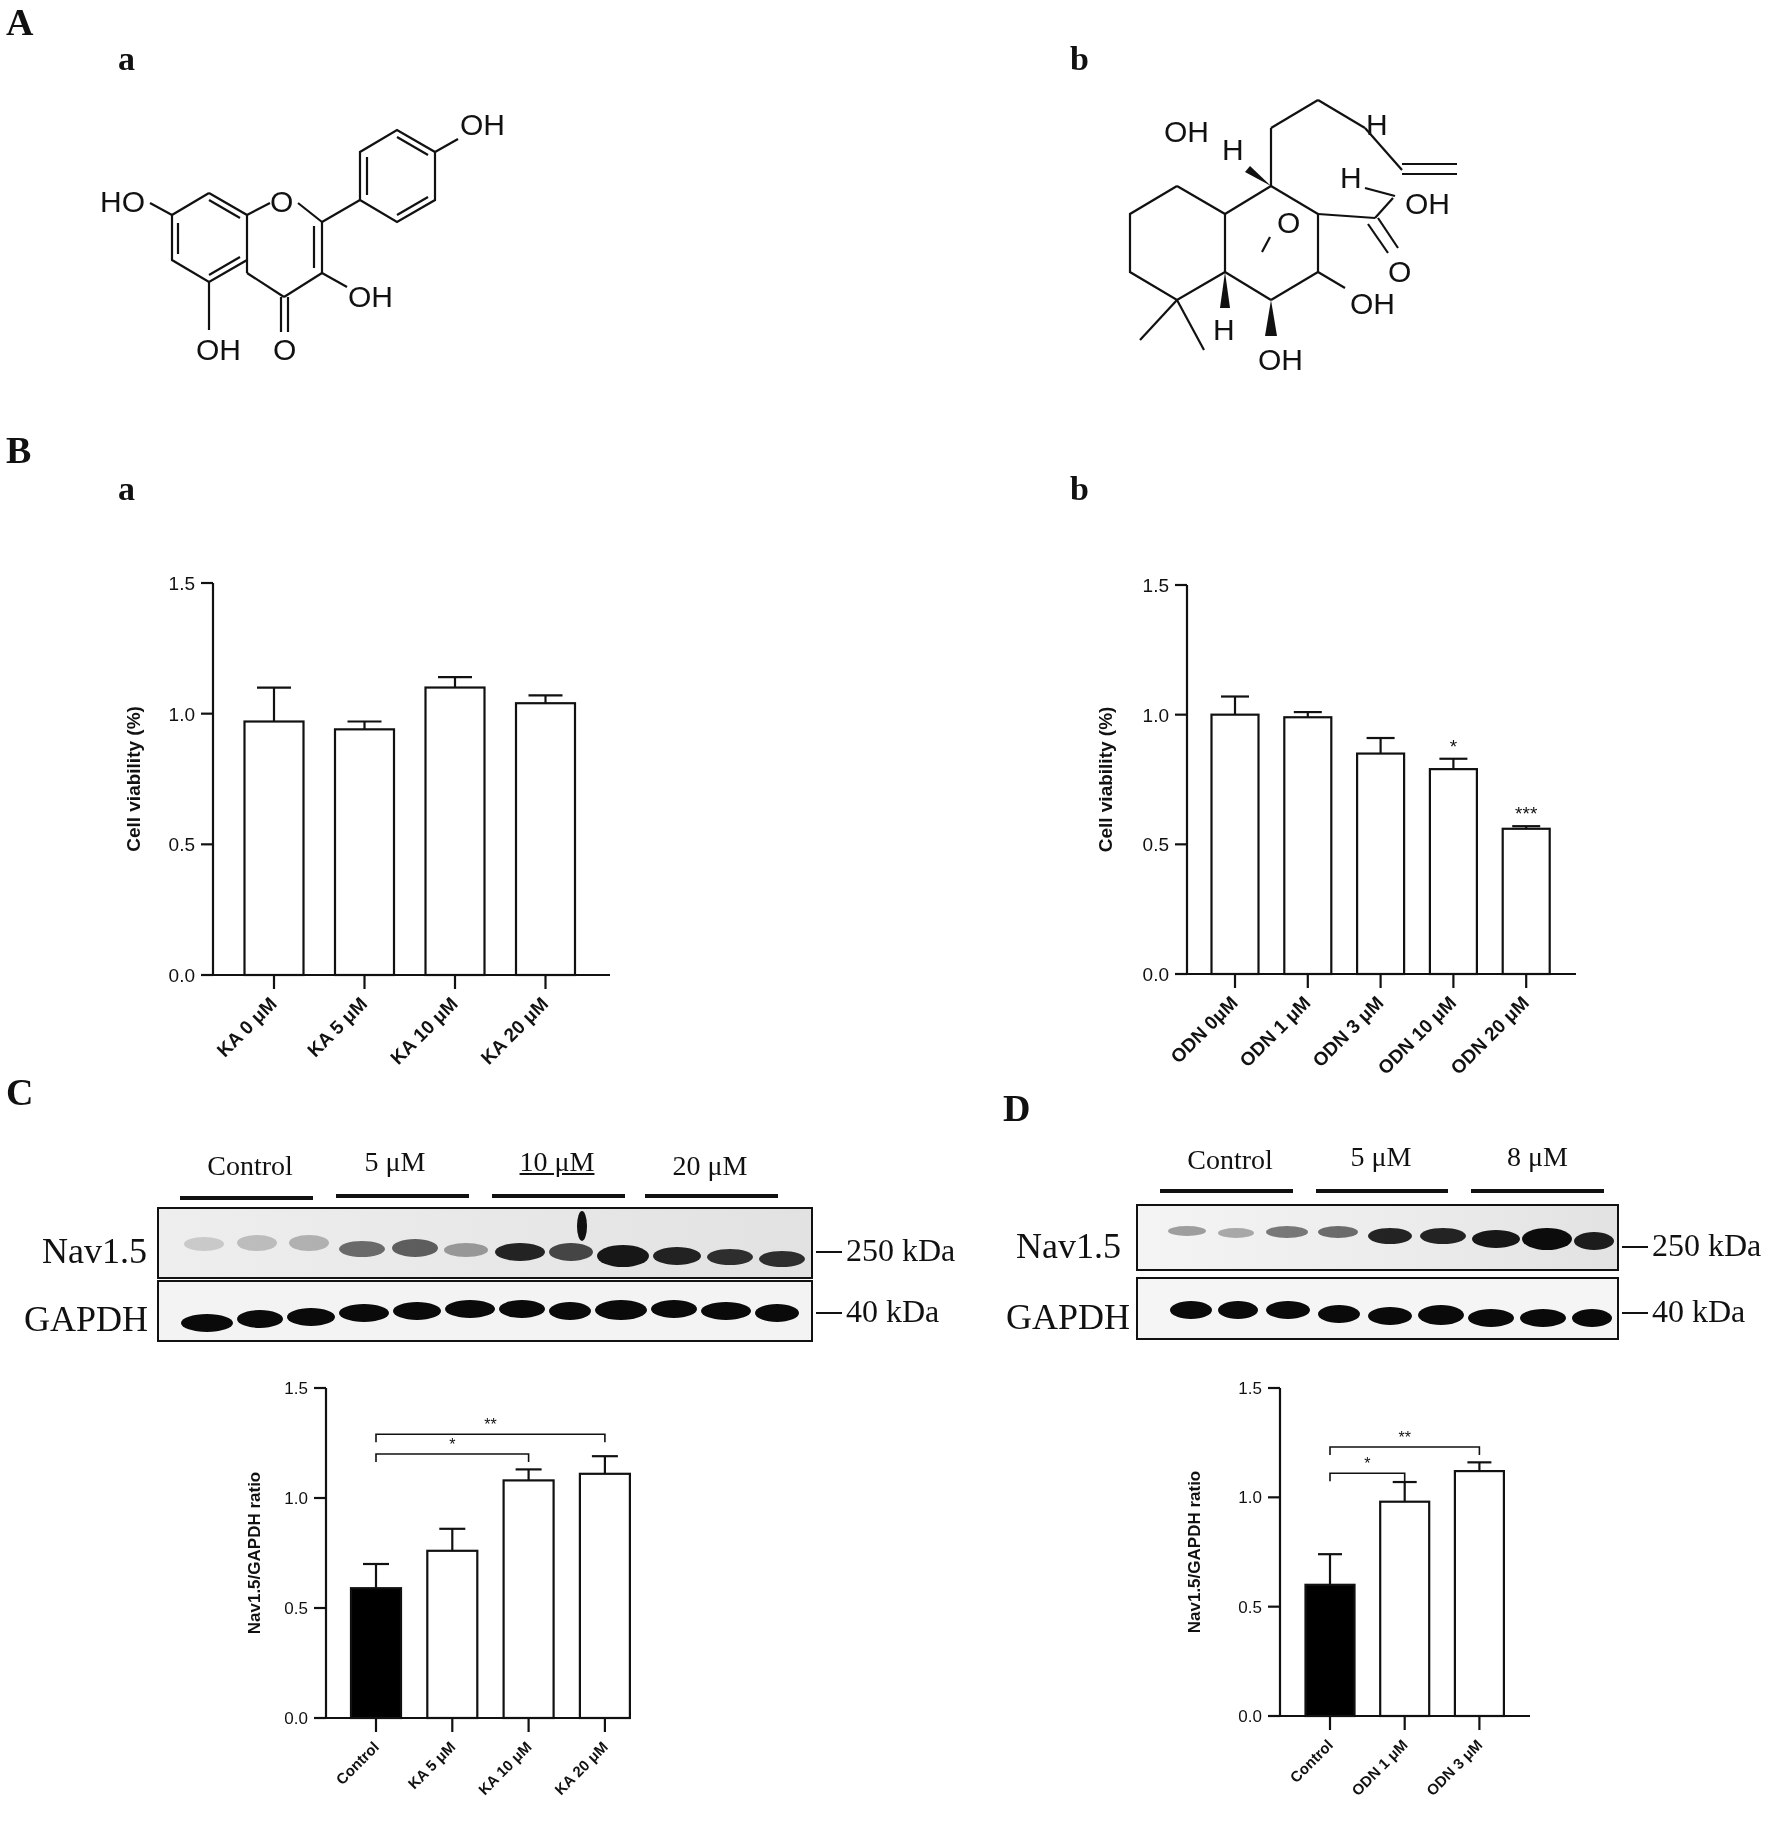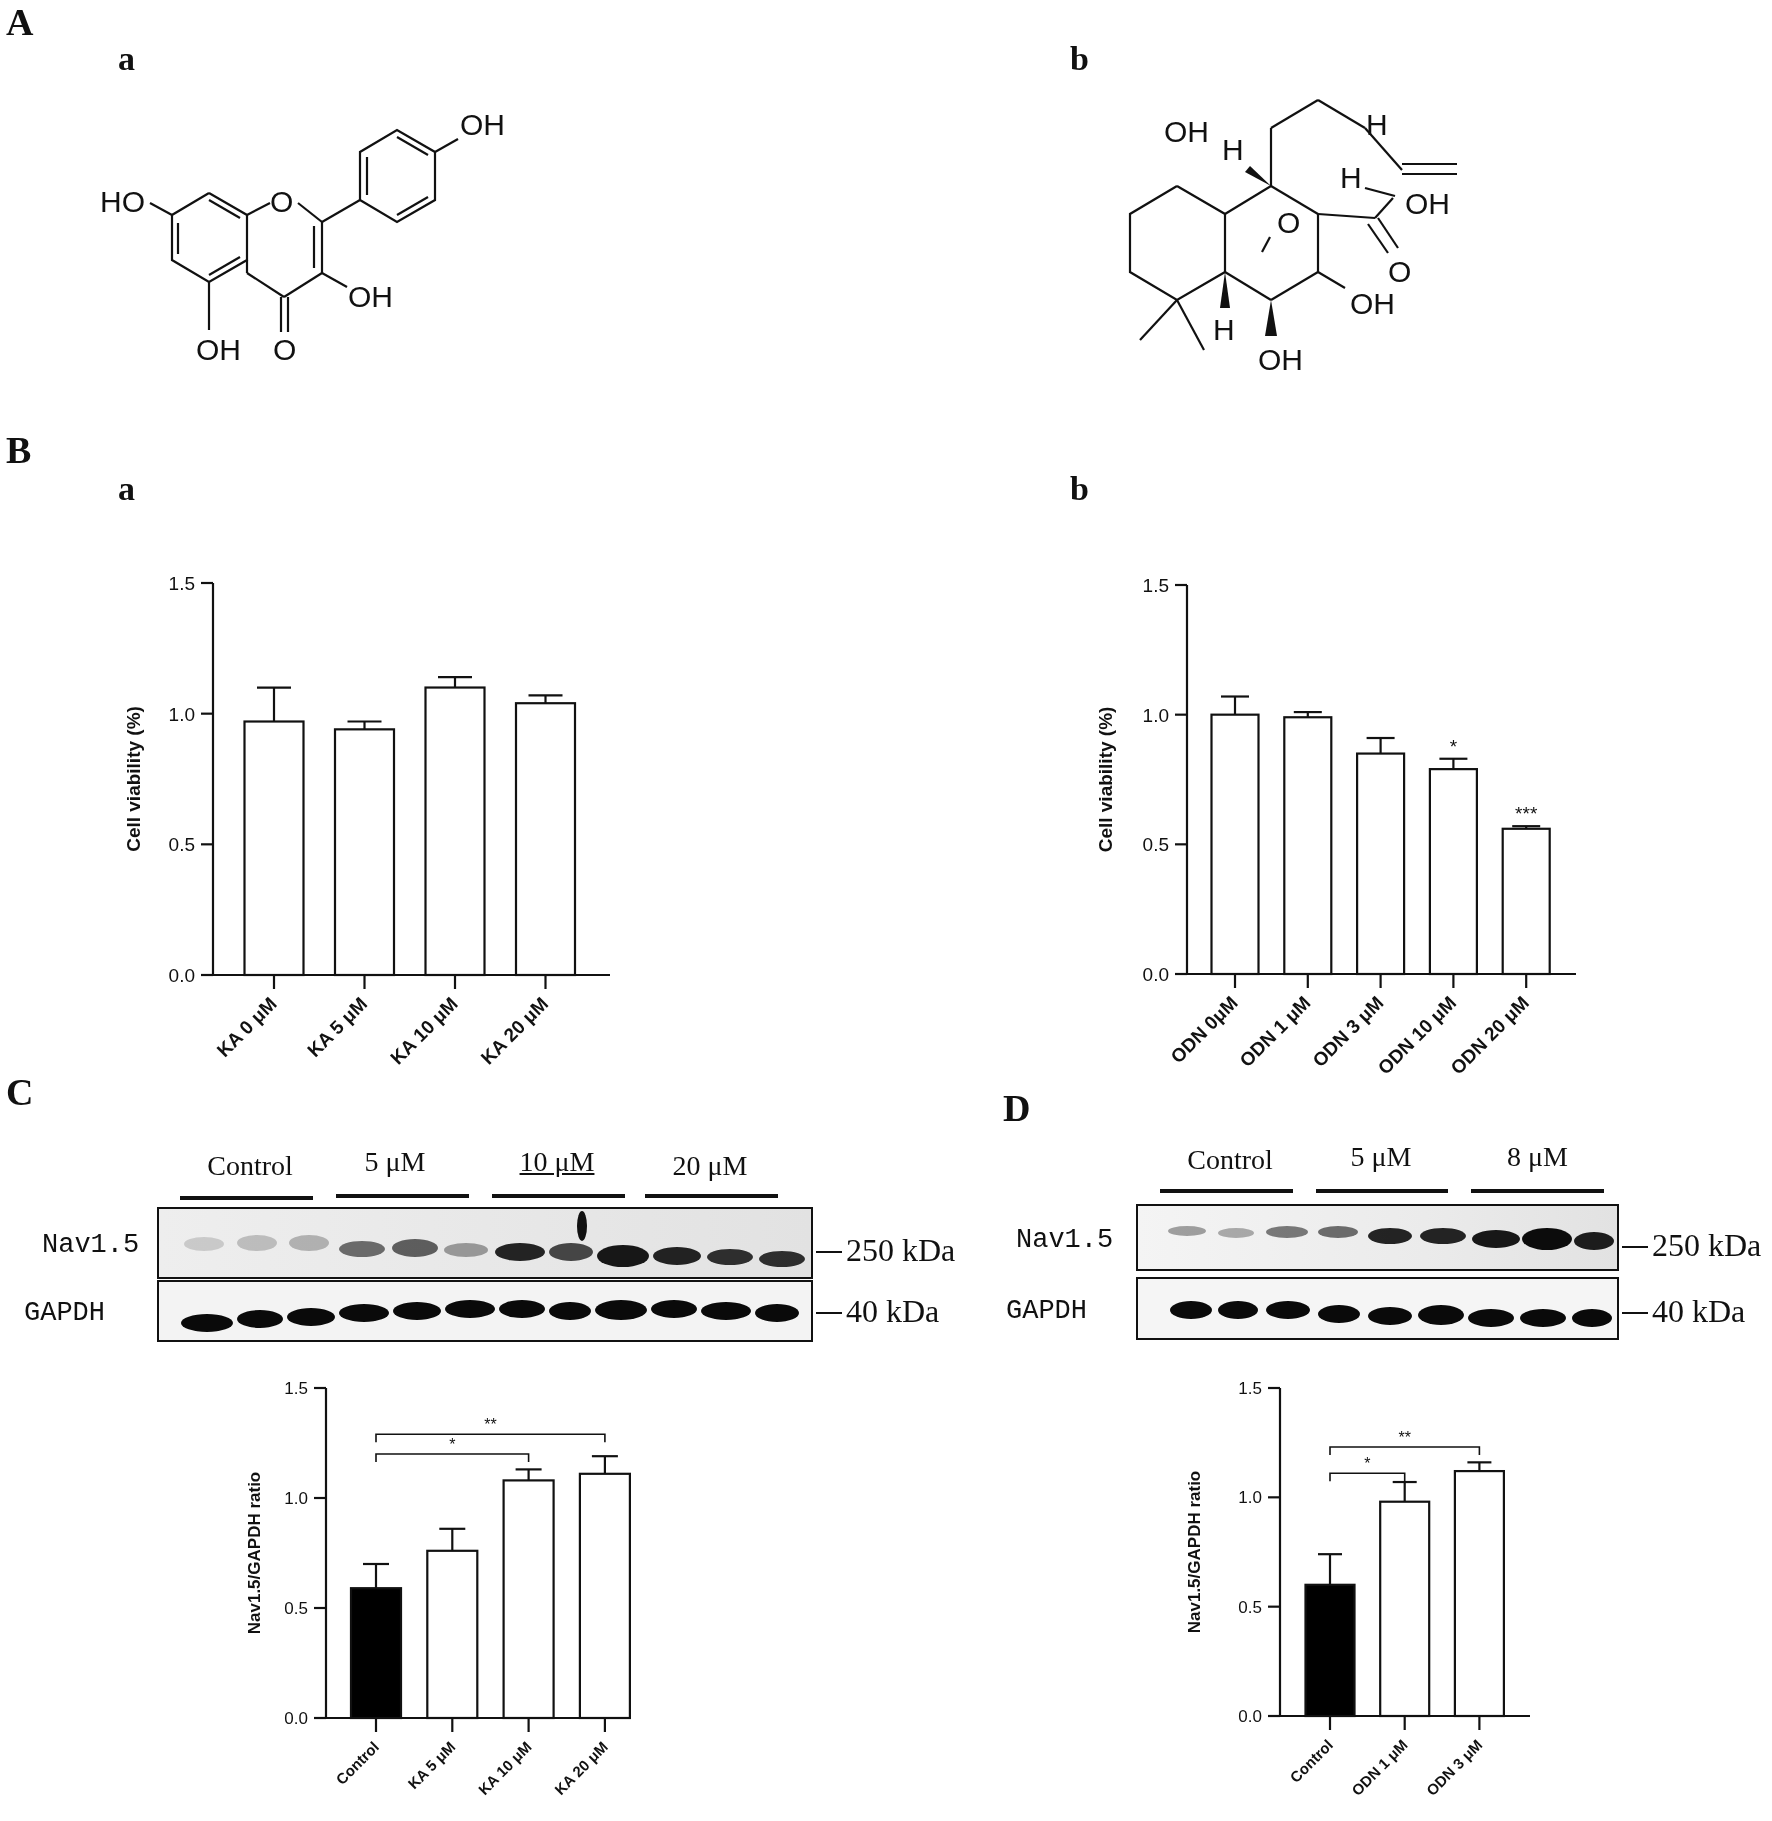--- a/index.html
+++ b/index.html
@@ -1,21 +1,21 @@
 <!DOCTYPE html>
 <html><head>
 <meta charset="utf-8">
 <style>
   html,body{margin:0;padding:0;background:#fff;}
   body{width:1772px;height:1821px;position:relative;overflow:hidden;font-family:"Liberation Sans",sans-serif;color:#111;}
   .panel-letter{position:absolute;font-family:"Liberation Serif",serif;font-weight:bold;font-size:38px;}
   .sub-letter{position:absolute;font-family:"Liberation Serif",serif;font-weight:bold;font-size:34px;}
   svg{position:absolute;left:0;top:0;overflow:visible;}
   .blot{position:absolute;border:2px solid #111;box-sizing:border-box;overflow:hidden;}
-  .blot-label{position:absolute;font-family:Liberation Mono, monospace;font-size:27px;}
+  .blot-label{position:absolute;font-family:Liberation Serif, serif;font-size:36px;}
   .kda{position:absolute;font-family:"Liberation Serif",serif;font-size:32px;}
   .kda:before{content:"";position:absolute;left:-30px;top:50%;width:26px;border-top:2px solid #111;}
   .group-label{position:absolute;font-family:"Liberation Serif",serif;font-size:28px;text-align:center;}
   .group-line{position:absolute;height:4px;background:#111;}
   .band{position:absolute;border-radius:50%;}
 </style>
 </head>
 <body>
 
 <div class="panel-letter" style="left:6px;top:0px;">A</div>

